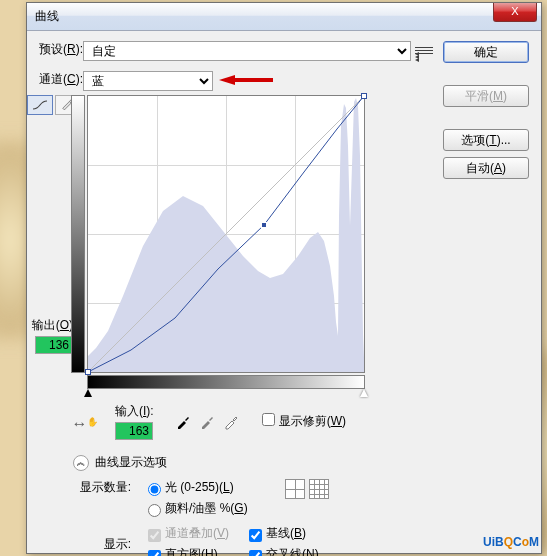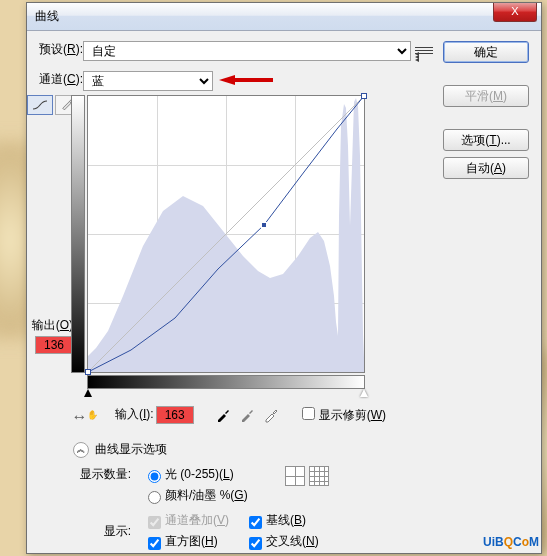--- a/index.html
+++ b/index.html
@@ -28,21 +28,21 @@
 select.channel{width:130px;height:20px;border:1px solid #a0a0a0;background:#fff;padding:0 4px}
 .arrow-anno{width:60px;height:18px;margin-left:6px;position:relative}
 .arrow-anno:before{content:"";position:absolute;left:0;top:4px;width:0;height:0;border-top:5px solid transparent;border-bottom:5px solid transparent;border-right:16px solid #d00000}
 .arrow-anno:after{content:"";position:absolute;left:14px;top:7px;width:40px;height:4px;background:#d00000}
 .curve-area{display:flex;gap:2px;margin-left:0}
 .tool-col{width:30px;display:flex;flex-direction:column;align-items:center;gap:2px}
 .tool-btn{width:26px;height:20px;border:1px solid #b0b0b0;background:#f4f4f4;display:flex;align-items:center;justify-content:center;cursor:pointer}
 .tool-btn.active{background:#e0e8f4;border-color:#6080c0}
 .curve-sig{width:16px;height:10px}
 .output-box{margin-top:auto;display:flex;flex-direction:column;align-items:center;gap:2px}
-.num-input{width:38px;height:18px;border:1px solid #a0a0a0;background:#ef4444;text-align:center;padding:0 3px}
+.num-input{width:38px;height:18px;border:1px solid #a0a0a0;background:#22c55e;text-align:right;padding:0 3px}
 .graph-wrap{display:flex;flex-direction:column}
 .graph{width:278px;height:278px;border:1px solid #808080;background:#fff;position:relative}
 .grid-line{position:absolute;background:#d8d8d8}
 .grid-line.v{width:1px;height:100%;top:0}
 .grid-line.h{height:1px;width:100%;left:0}
 .histogram{position:absolute;left:0;bottom:0;width:100%;height:100%}
 .histogram polygon{fill:#d4d8ec}
 .curve-line{position:absolute;left:0;top:0;width:100%;height:100%}
 .curve-line line,.curve-line polyline{stroke:#3050a0;stroke-width:1;fill:none}
 .curve-line .diag{stroke:#c0c0c0}
@@ -161,21 +161,21 @@
             <div class="hstrip">
               <div class="slider-tri black"></div>
               <div class="slider-tri white"></div>
             </div>
           </div>
         </div>
       </div>
 
       <div class="input-row">
         <div class="hand-tool">↔<sub style="font-size:9px">✋</sub></div>
-        <div style="display:flex;gap:2px">
+        <div style="display:flex;flex-direction:column;gap:2px">
           <label><span>输入(</span><span class="u">I</span><span>):</span></label>
           <input class="num-input" value="163" style="">
         </div>
         <div class="droppers">
           <div class="dropper">
               <svg viewBox="0 0 16 16">
                 <path d="M3 13 L9 7 L11 9 L5 15 L3 15 Z M10 6 L13 3 L14 4 L11 7 Z" fill="#000"></path>
               </svg>
             </div>
           <div class="dropper">

